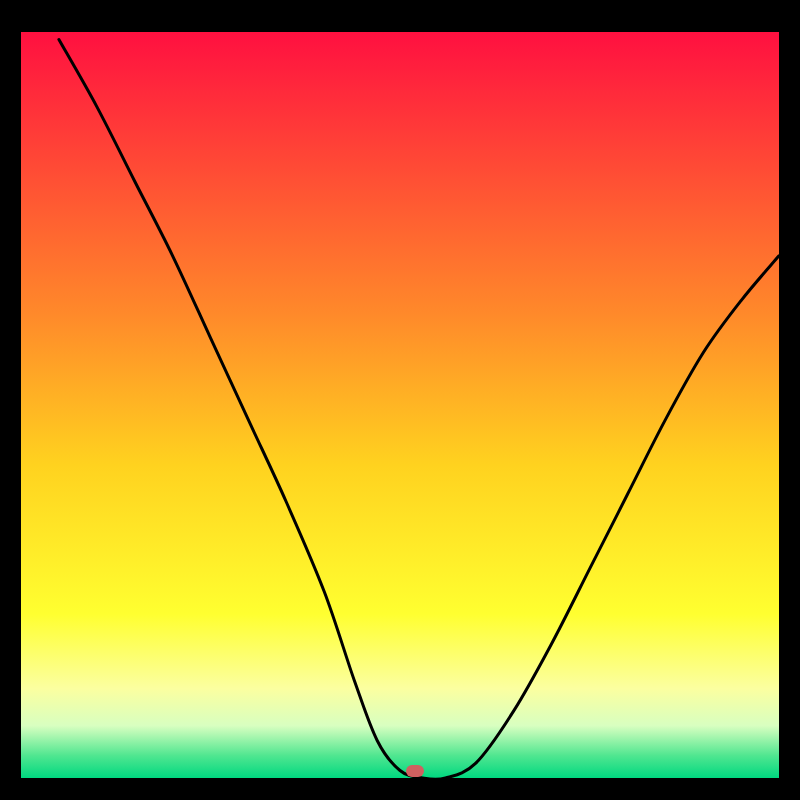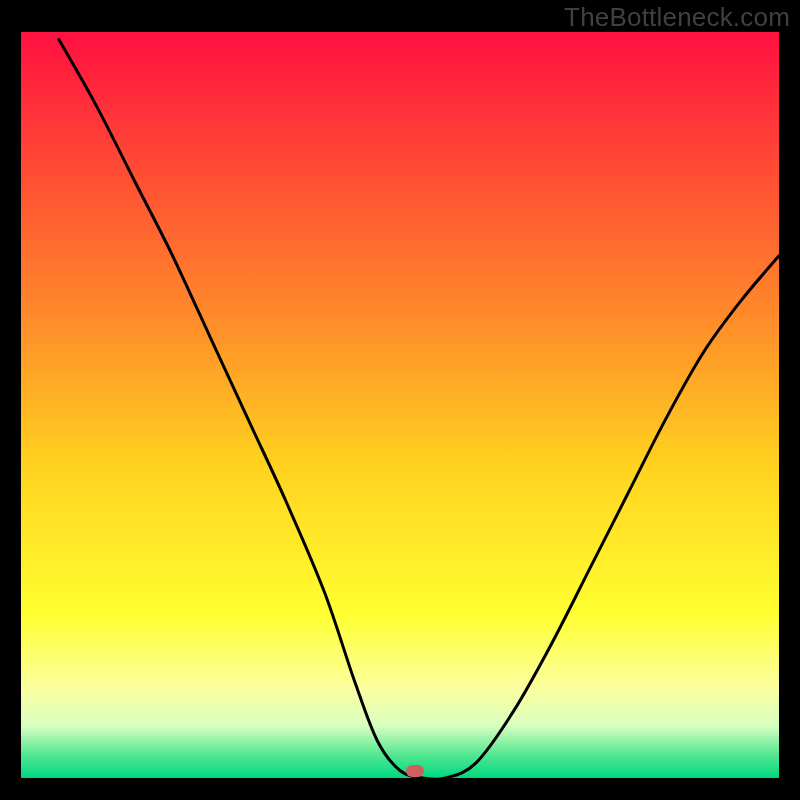--- a/index.html
+++ b/index.html
@@ -47,21 +47,20 @@
     background: #d06060;
     transform: translate(-50%, -50%);
     z-index: 5;
   }
 </style>
 </head>
 <body>
 
 <div class="frame">
 
-  <div class="watermark">TheBottleneck.com</div>
 
   <div class="plot-area">
     <svg viewBox="0 0 758 746" preserveAspectRatio="none">
       <defs>
         <linearGradient id="bg-grad" x1="0" y1="0" x2="0" y2="1">
         <stop offset="0%" stop-color="#ff1040"></stop>
             <stop offset="18%" stop-color="#ff4a35"></stop>
             <stop offset="38%" stop-color="#ff8a2a"></stop>
             <stop offset="58%" stop-color="#ffd21f"></stop>
             <stop offset="78%" stop-color="#ffff30"></stop>

